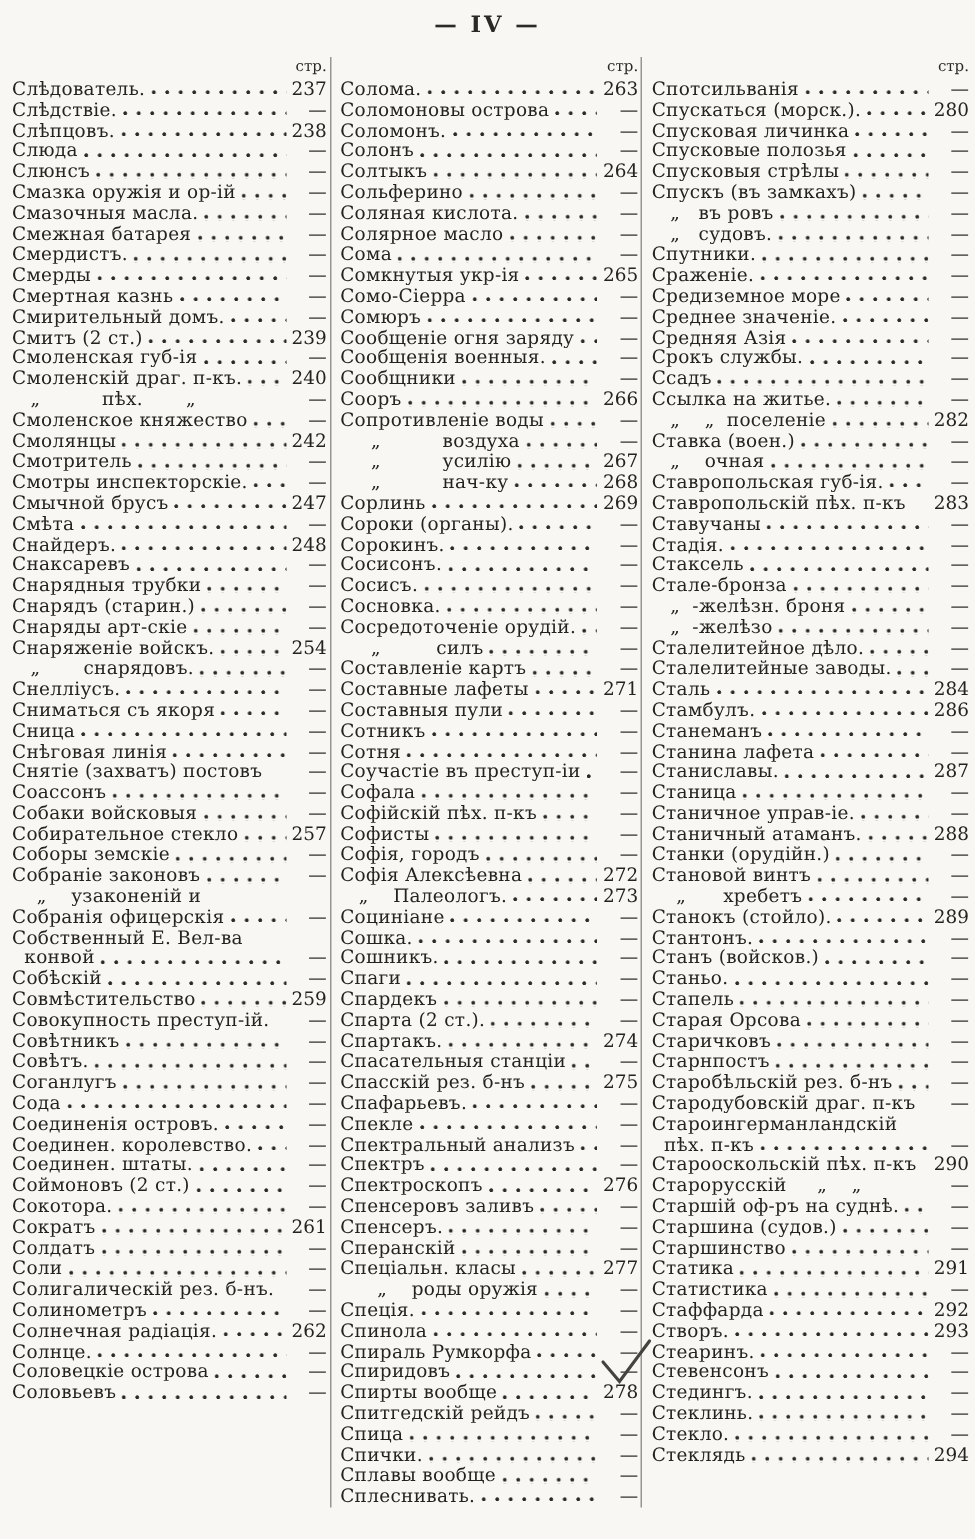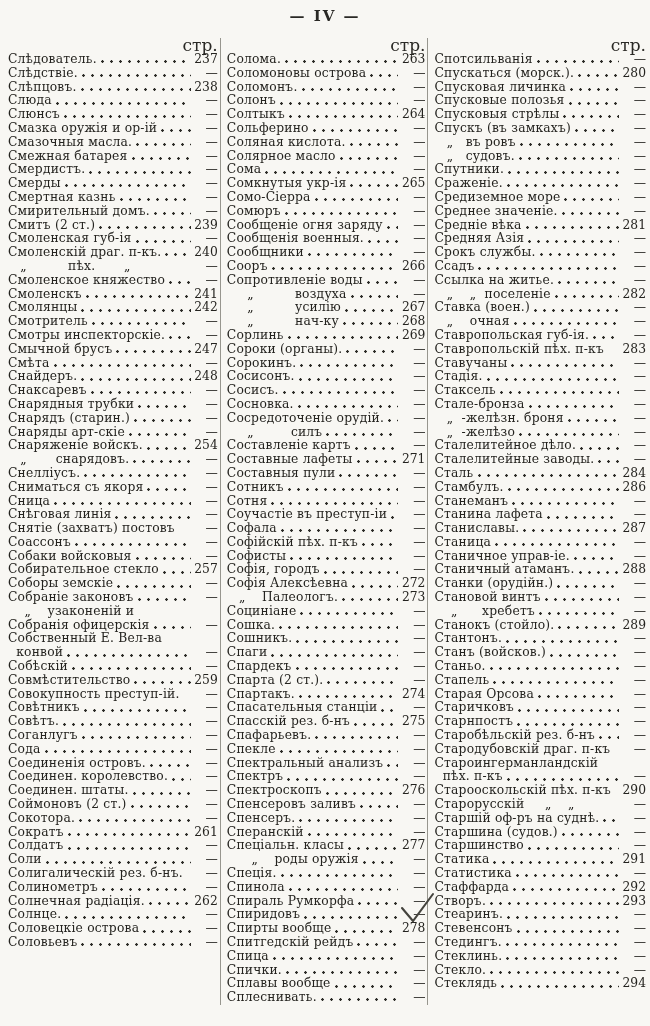--- a/index.html
+++ b/index.html
@@ -16,21 +16,21 @@
   }
   .cols{
     display:flex;margin-top:11px;
     padding-left:8px;padding-right:4px;box-sizing:border-box;
   }
   .col{box-sizing:border-box;}
   .col-1{width:216px;padding-right:2px;}
   .col-2{width:216px;border-left:1px solid #97968e;padding-left:6px;padding-right:2px;}
   .col-3{flex:1;border-left:1px solid #97968e;padding-left:6px;}
   .colhead{
-    text-align:right;font-size:17px;height:15px;line-height:14px;color:#2a2925;
+    text-align:right;font-size:10px;height:15px;line-height:14px;color:#2a2925;
   }
   .row{
     display:flex;align-items:baseline;height:13.8px;
     font-size:12.3px;line-height:13.8px;white-space:nowrap;
   }
   .t{flex:0 0 auto;letter-spacing:0.2px;}
   .lead{
     flex:1 1 auto;min-width:4px;align-self:flex-end;height:4px;
     margin:0 3px 2.5px 4px;
     background-image:radial-gradient(circle at 1.5px 1.5px,#2c2b27 1.05px,rgba(0,0,0,0) 1.5px);
@@ -131,25 +131,20 @@
           <span class="t">&nbsp;&nbsp;&nbsp;„&nbsp;&nbsp;&nbsp;&nbsp;&nbsp;&nbsp;&nbsp;&nbsp;&nbsp;&nbsp;пѣх.&nbsp;&nbsp;&nbsp;&nbsp;&nbsp;&nbsp;&nbsp;„</span>
           <span class="lead off"></span>
           <span class="p">—</span>
         </div>
         <div class="row">
           <span class="t">Смоленское княжество</span>
           <span class="lead"></span>
           <span class="p">—</span>
         </div>
         <div class="row">
-          <span class="t">Смоленскъ</span>
-          <span class="lead"></span>
-          <span class="p">241</span>
-        </div>
-        <div class="row">
           <span class="t">Смолянцы</span>
           <span class="lead"></span>
           <span class="p">242</span>
         </div>
         <div class="row">
           <span class="t">Смотритель</span>
           <span class="lead"></span>
           <span class="p">—</span>
         </div>
         <div class="row">
@@ -780,25 +775,20 @@
         </div>
         <div class="row">
           <span class="t">Средиземное море</span>
           <span class="lead"></span>
           <span class="p">—</span>
         </div>
         <div class="row">
           <span class="t">Среднее значеніе.</span>
           <span class="lead"></span>
           <span class="p">—</span>
-        </div>
-        <div class="row">
-          <span class="t">Средніе вѣка</span>
-          <span class="lead"></span>
-          <span class="p">281</span>
         </div>
         <div class="row">
           <span class="t">Средняя Азія</span>
           <span class="lead"></span>
           <span class="p">—</span>
         </div>
         <div class="row">
           <span class="t">Срокъ службы.</span>
           <span class="lead"></span>
           <span class="p">—</span>

